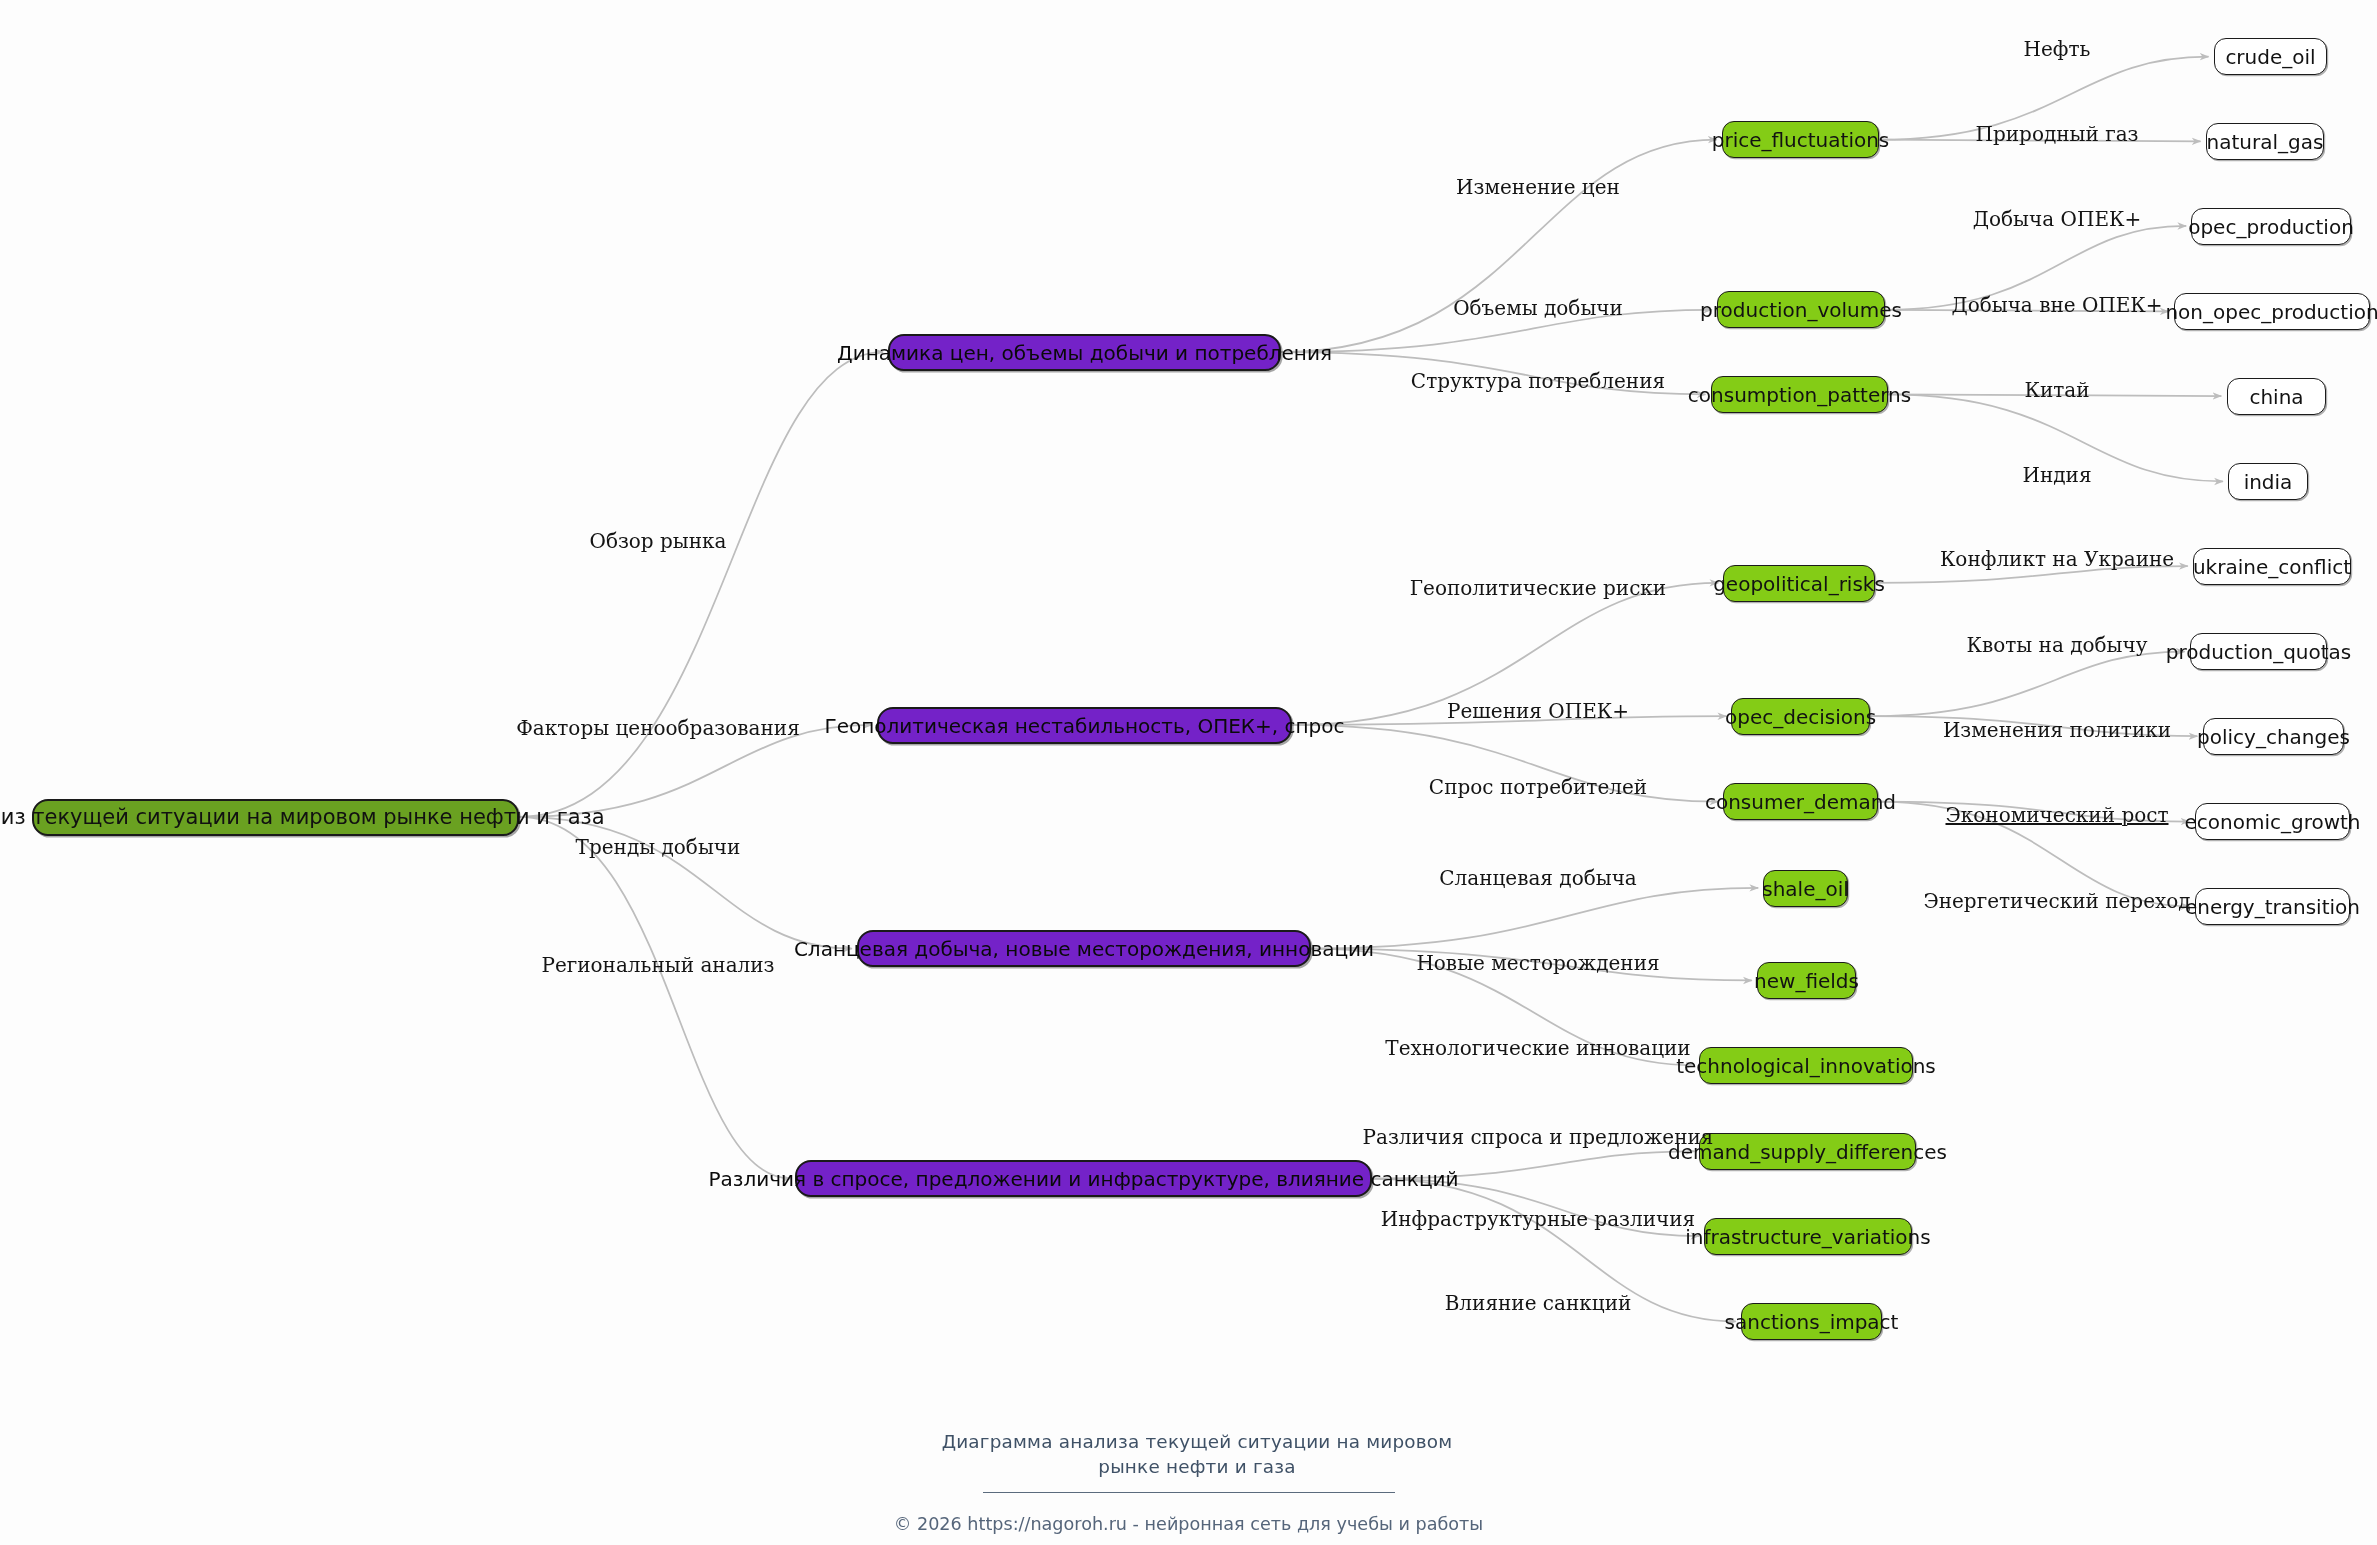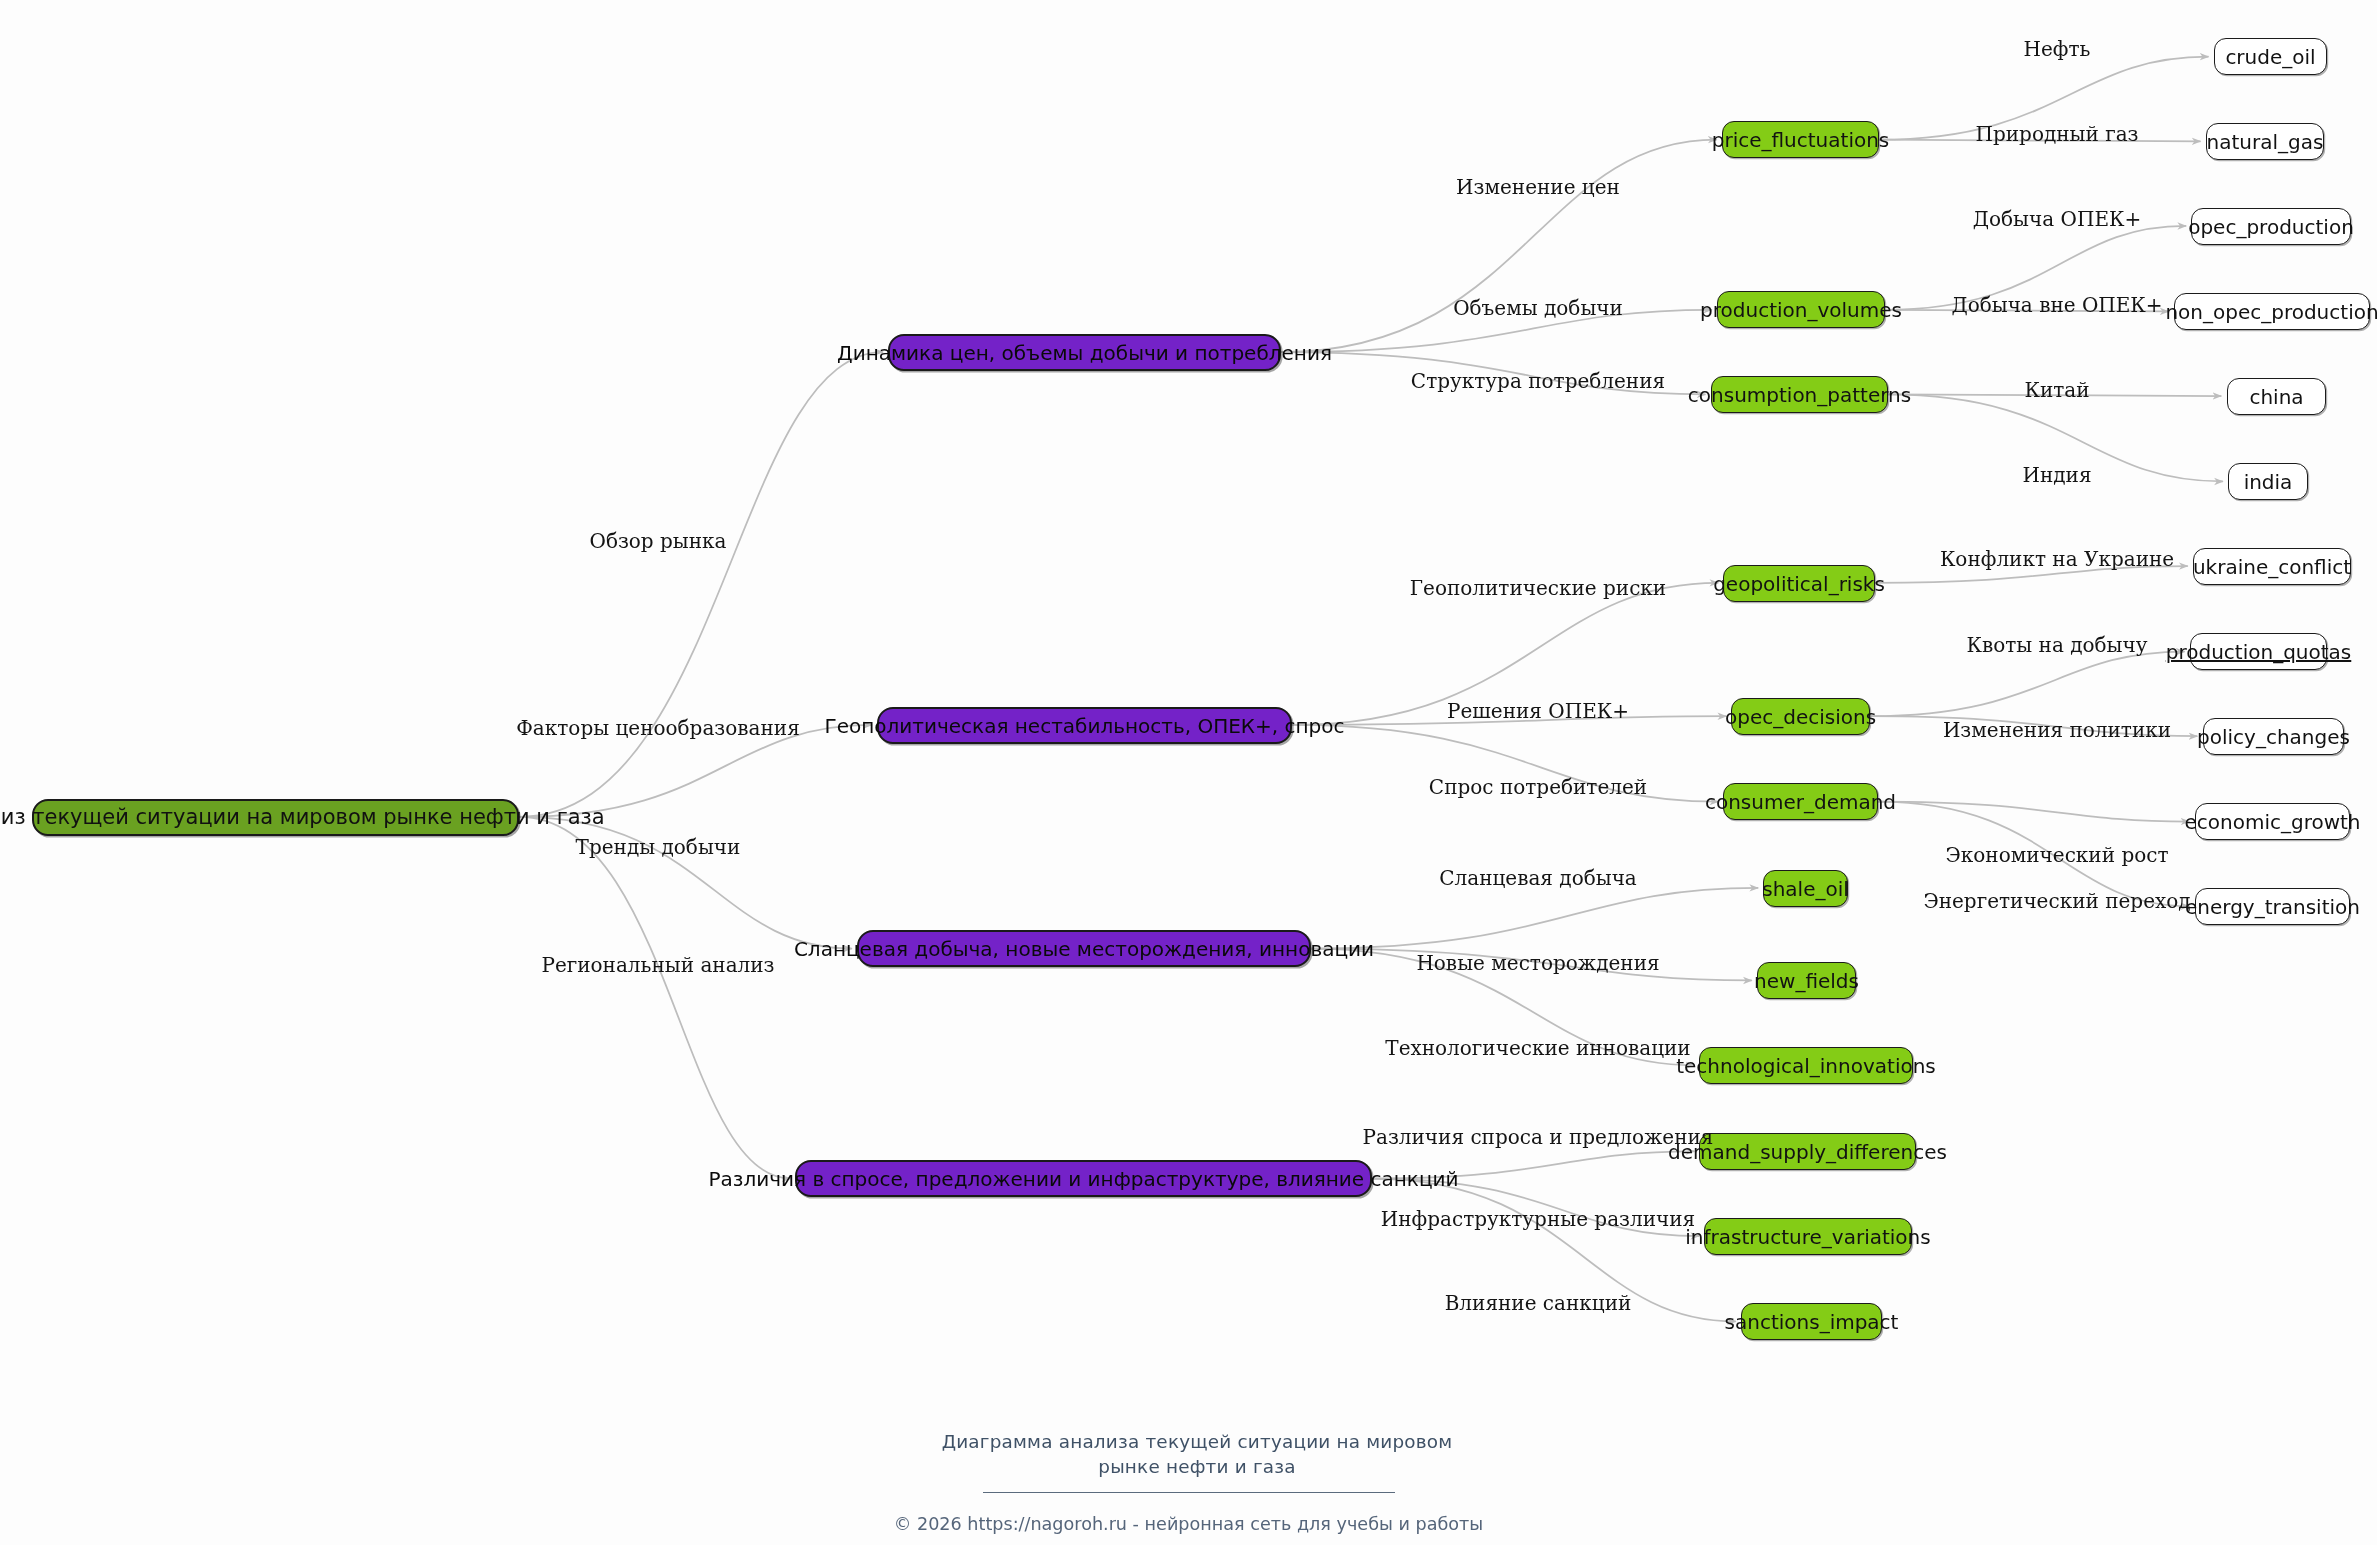--- a/index.html
+++ b/index.html
@@ -156,21 +156,21 @@
       <div class="node leafbox" style="left: 1699px; top: 1133px; width: 217px; height: 37px;">demand_supply_differences</div>
       <div class="node leafbox" style="left: 1704px; top: 1218px; width: 208px; height: 37px;">infrastructure_variations</div>
       <div class="node leafbox" style="left: 1741px; top: 1303px; width: 141px; height: 37px;">sanctions_impact</div>
       <div class="node tip" style="left: 2214px; top: 38px; width: 113px; height: 37px;">crude_oil</div>
       <div class="node tip" style="left: 2206px; top: 123px; width: 118px; height: 37px;">natural_gas</div>
       <div class="node tip" style="left: 2191px; top: 208px; width: 160px; height: 37px;">opec_production</div>
       <div class="node tip" style="left: 2174px; top: 293px; width: 196px; height: 37px;">non_opec_production</div>
       <div class="node tip" style="left: 2227px; top: 378px; width: 99px; height: 37px;">china</div>
       <div class="node tip" style="left: 2228px; top: 463px; width: 80px; height: 37px;">india</div>
       <div class="node tip" style="left: 2193px; top: 548px; width: 158px; height: 37px;">ukraine_conflict</div>
-      <div class="node tip" style="left: 2190px; top: 633px; width: 137px; height: 37px; text-decoration: underline;">production_quotas</div>
+      <div class="node tip" style="left: 2190px; top: 633px; width: 137px; height: 37px;">production_quotas</div>
       <div class="node tip" style="left: 2203px; top: 718px; width: 141px; height: 37px;">policy_changes</div>
       <div class="node tip" style="left: 2195px; top: 803px; width: 155px; height: 37px;">economic_growth</div>
       <div class="node tip" style="left: 2195px; top: 888px; width: 155px; height: 37px;">energy_transition</div>
     </div>
   <div id="labels">
       <div class="elabel" style="left: 658px; top: 541px;">Обзор рынка</div>
       <div class="elabel" style="left: 658px; top: 728px;">Факторы ценообразования</div>
       <div class="elabel" style="left: 658px; top: 847px;">Тренды добычи</div>
       <div class="elabel" style="left: 658px; top: 965px;">Региональный анализ</div>
       <div class="elabel" style="left: 1538px; top: 187px;">Изменение цен</div>
@@ -187,21 +187,21 @@
       <div class="elabel" style="left: 1538px; top: 1303px;">Влияние санкций</div>
       <div class="elabel" style="left: 2057px; top: 49px;">Нефть</div>
       <div class="elabel" style="left: 2057px; top: 134px;">Природный газ</div>
       <div class="elabel" style="left: 2057px; top: 219px;">Добыча ОПЕК+</div>
       <div class="elabel" style="left: 2057px; top: 305px;">Добыча вне ОПЕК+</div>
       <div class="elabel" style="left: 2057px; top: 390px;">Китай</div>
       <div class="elabel" style="left: 2057px; top: 475px;">Индия</div>
       <div class="elabel" style="left: 2057px; top: 559px;">Конфликт на Украине</div>
       <div class="elabel" style="left: 2057px; top: 645px;">Квоты на добычу</div>
       <div class="elabel" style="left: 2057px; top: 730px;">Изменения политики</div>
-      <div class="elabel" style="left: 2057px; top: 855px;">Экономический рост</div>
+      <div class="elabel" style="left: 2057px; top: 815px; text-decoration: underline;">Экономический рост</div>
       <div class="elabel" style="left: 2057px; top: 901px;">Энергетический переход</div>
     </div>
 </div>
 
 <div id="footer">
   <div class="ftitle">
     <span>Диаграмма анализа текущей ситуации на мировом</span><br>
     <span>рынке нефти и газа</span>
   </div>
   <div class="frule"></div>

